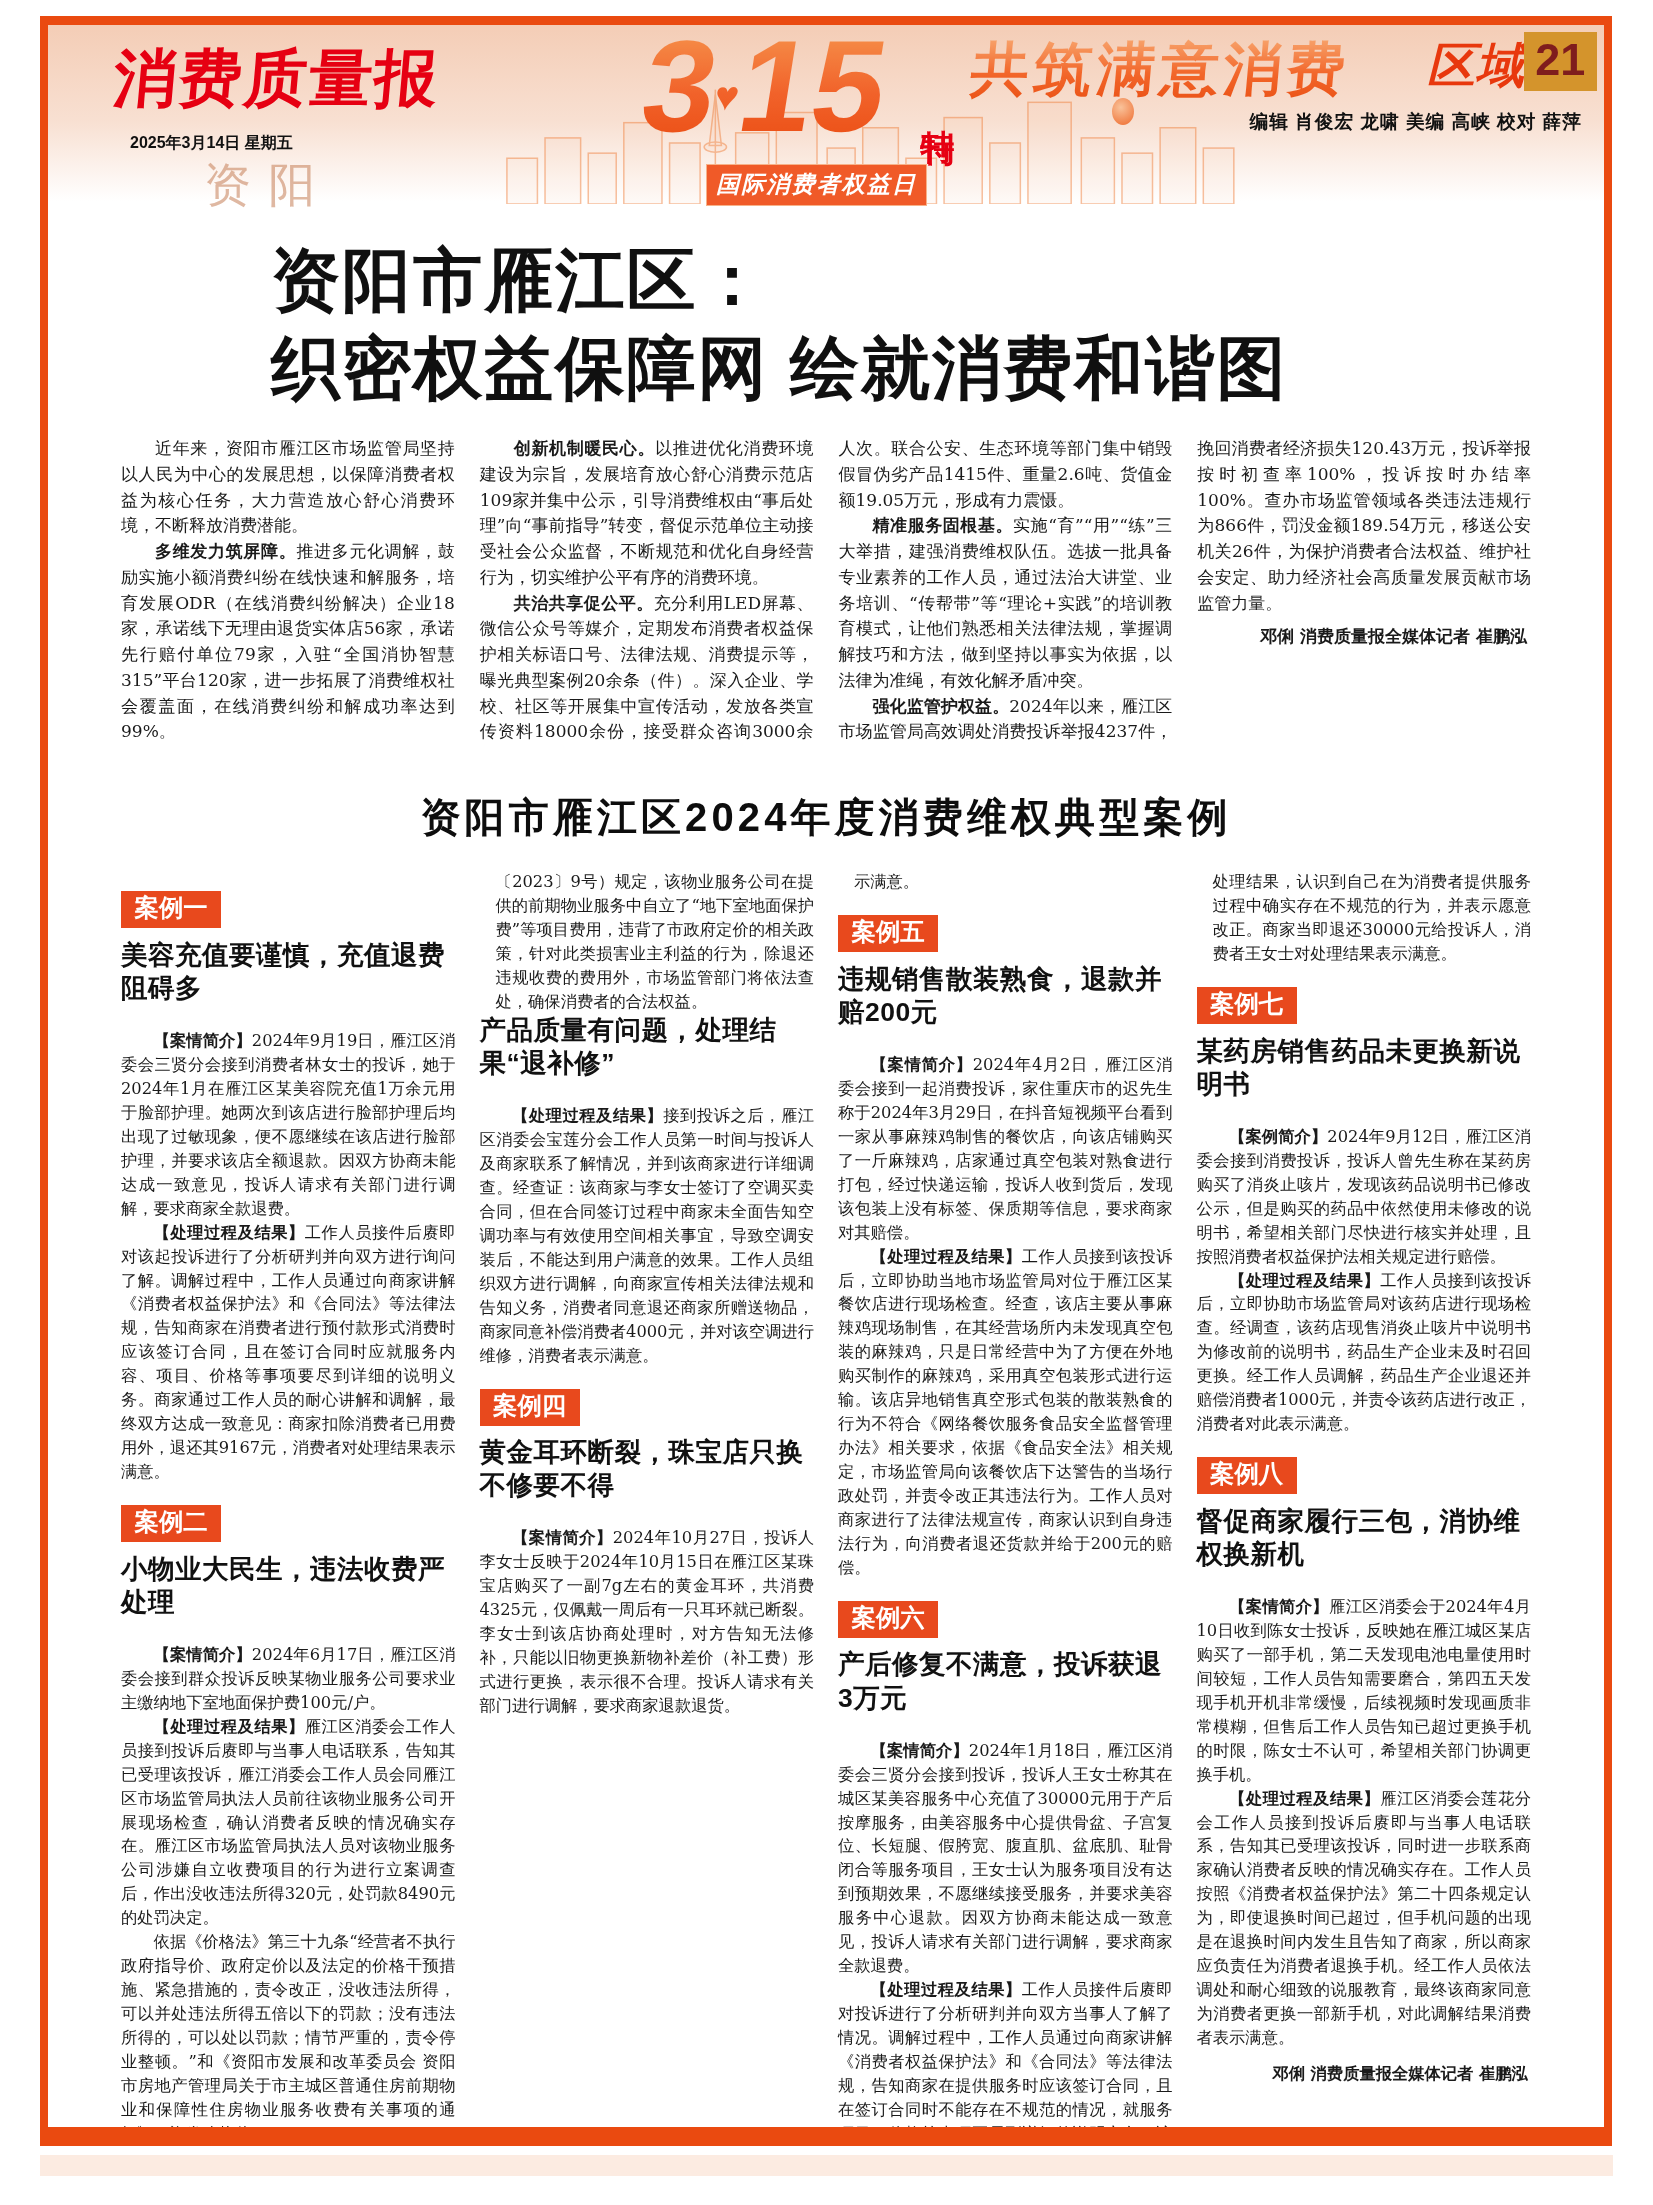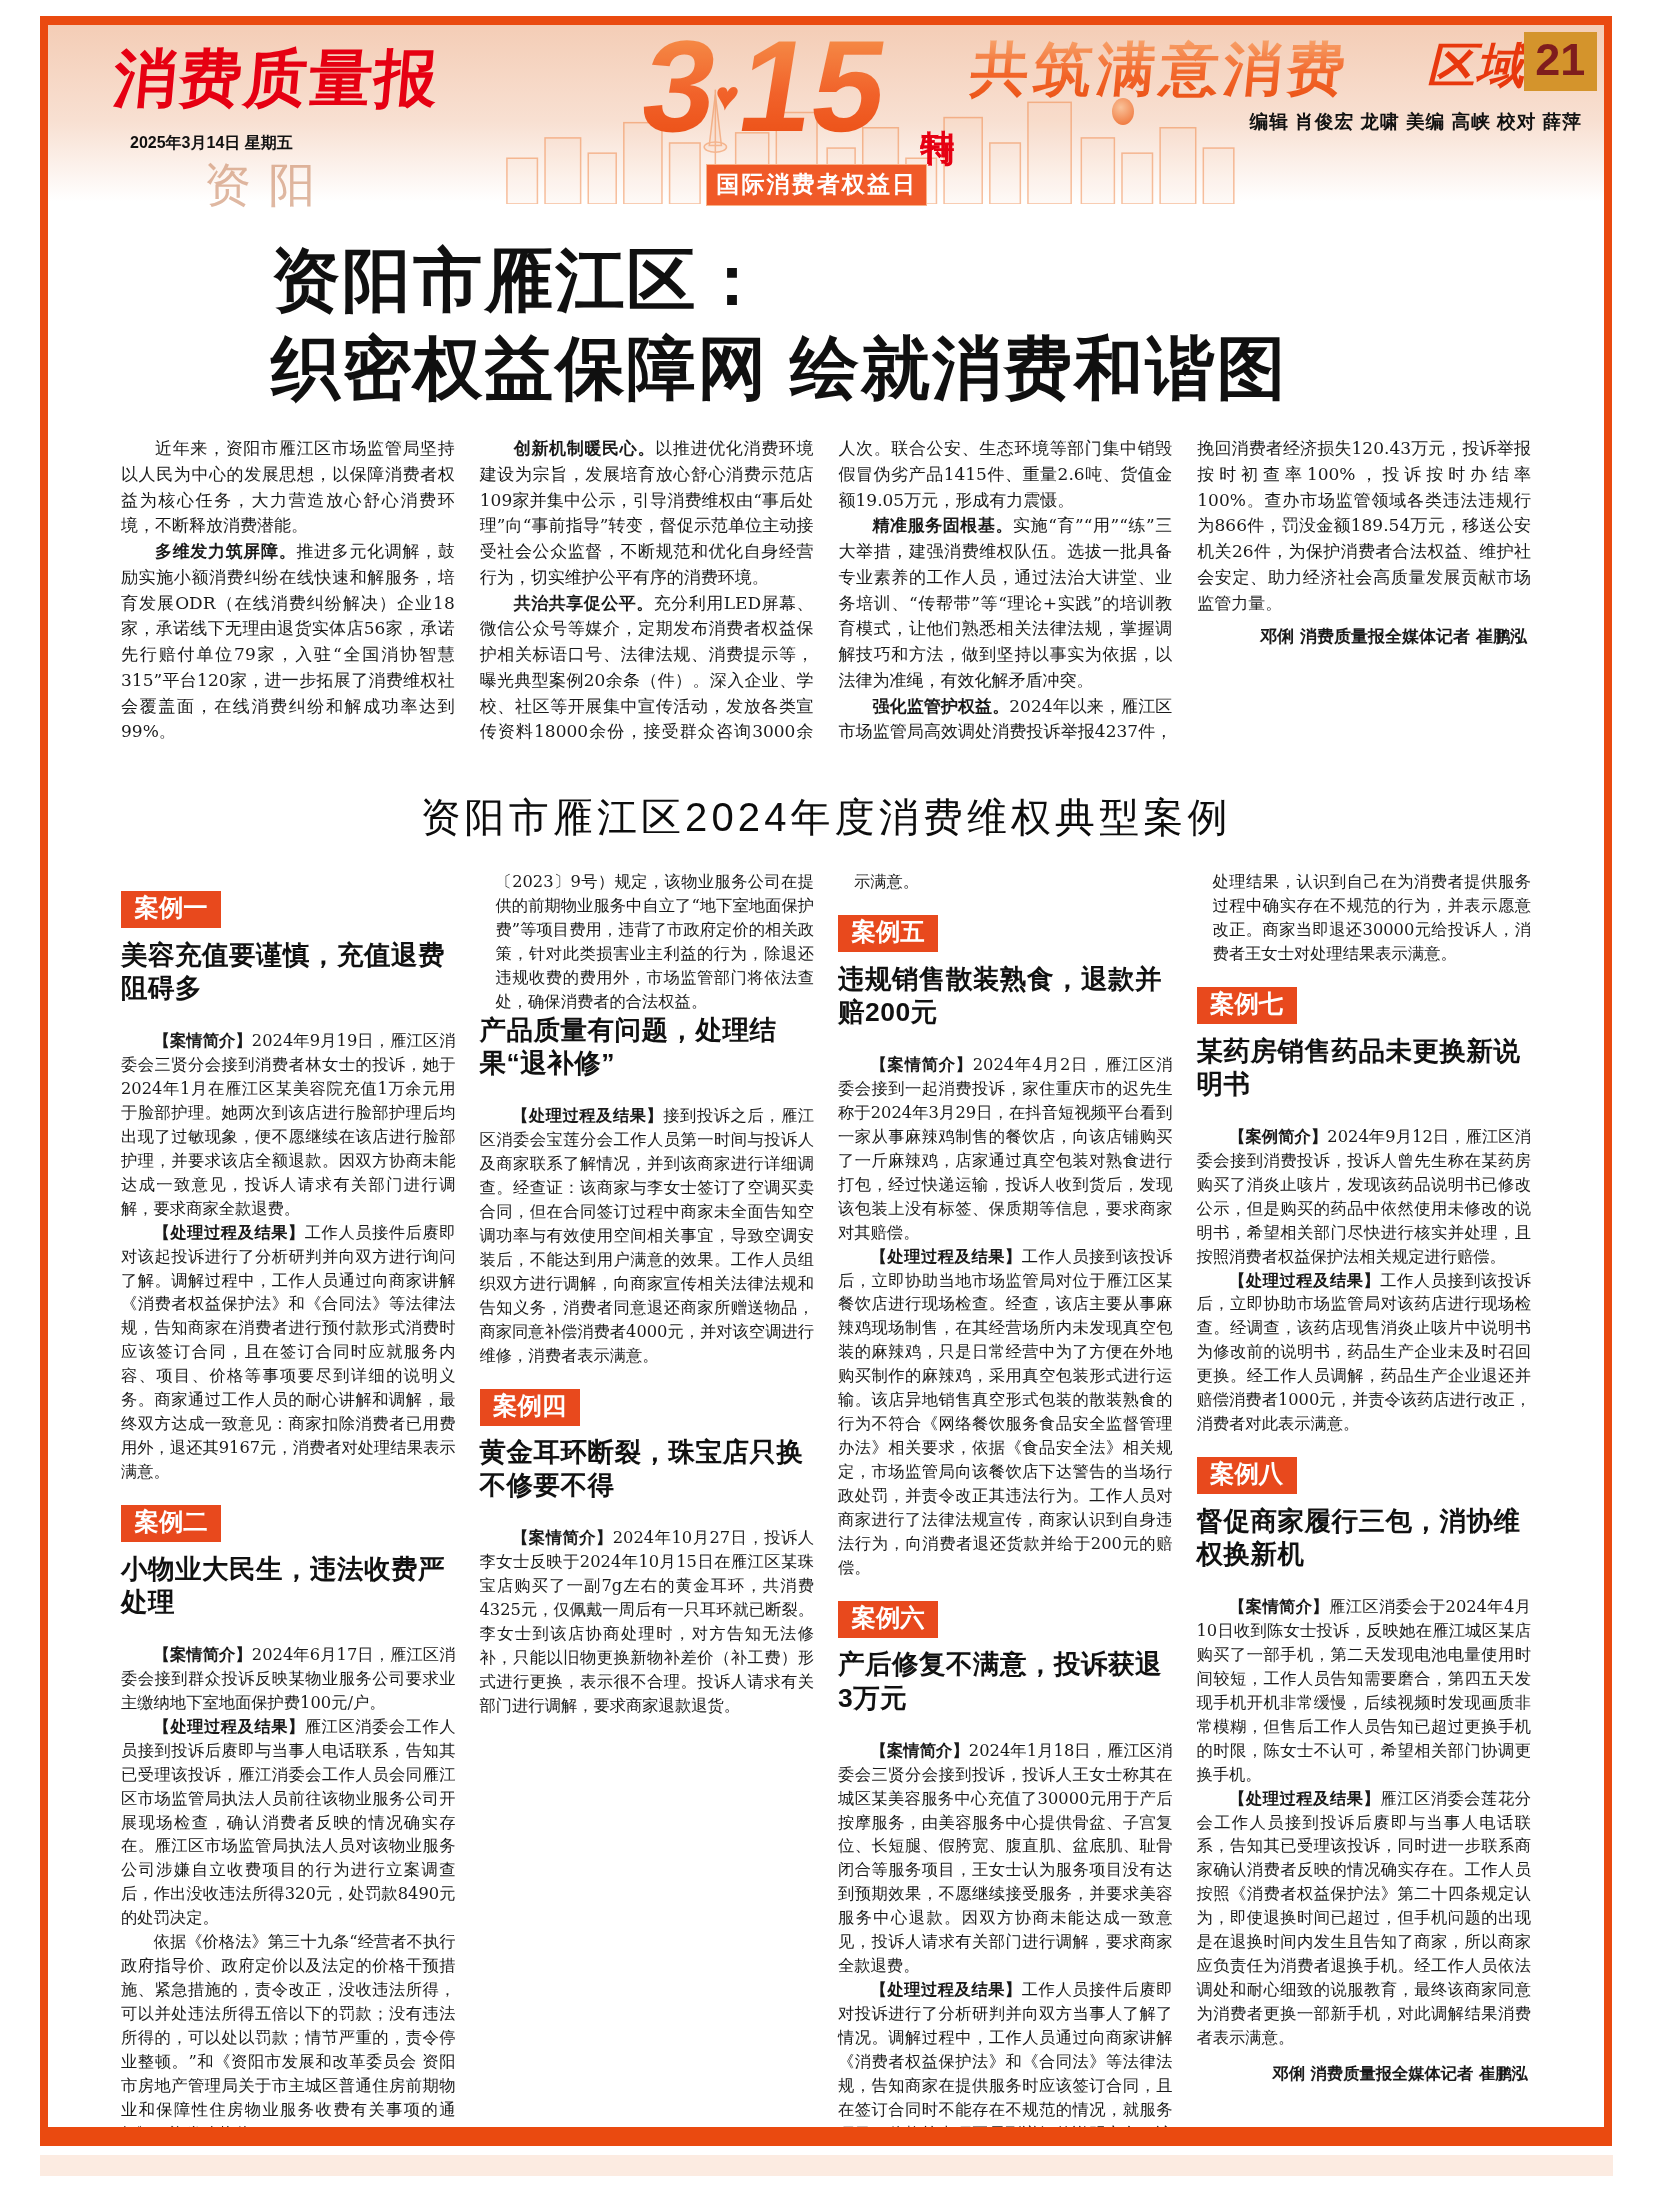--- a/index.html
+++ b/index.html
@@ -26,21 +26,21 @@
            font-weight:900;transform:skewX(-9deg);
            background:linear-gradient(180deg,#f79a51 0%,#f1622a 55%,#ea4a10 100%);
            -webkit-background-clip:text;background-clip:text;color:transparent;}
   .logo315 .n{font-size:130px;line-height:1.1;}
   .logo315 .heart{font-size:41px;vertical-align:21px;}
   .logo-special{position:absolute;left:867px;top:77px;writing-mode:vertical-rl;
                 font-family:"Liberation Sans","DejaVu Sans",sans-serif;font-weight:900;font-size:34px;
                 letter-spacing:4.1px;color:#e60012;}
   .logo-banner{position:absolute;left:658px;top:139px;background:#f05a28;color:#ffffff;
                font-family:"Liberation Sans","DejaVu Sans",sans-serif;font-weight:700;font-size:23px;
-               padding:4.1px 9.3px 5.2px;letter-spacing:2.1px;border:1.6px solid #f7b289;}
+               padding:4.1px 9.3px 5.2px;letter-spacing:2.1px;border:1.6px solid #f7b289;font-style:italic;}
   .logo-slogan{position:absolute;left:923px;top:6.2px;font-family:"Liberation Sans","DejaVu Sans",sans-serif;
                font-weight:900;font-size:58px;letter-spacing:5.2px;transform:skewX(-5deg);
                background:linear-gradient(180deg,#f9b079 0%,#f2662a 55%,#e94e12 100%);
                -webkit-background-clip:text;background-clip:text;color:transparent;}
   .sun-dot{position:absolute;left:1064px;top:73px;width:22px;height:27px;border-radius:50%;
            background:radial-gradient(circle at 40% 35%,#f9c29a,#ee6a2c);}
   .zone-label{position:absolute;right:79px;top:9.3px;font-size:48px;font-weight:900;font-style:italic;
               color:#e8380d;letter-spacing:1px;}
   .page-num{position:absolute;right:7.3px;top:7.3px;background:#d4942c;color:#7f1d1d;
             font-family:"Liberation Sans","DejaVu Sans",sans-serif;font-weight:700;font-size:45px;
@@ -50,21 +50,21 @@
   
   .headline{margin:36px 0 0 223px;font-family:"Liberation Sans","DejaVu Sans",sans-serif;
             font-weight:900;font-size:69px;line-height:1.28;color:#101010;letter-spacing:2.1px;}
   .article-body{margin:23px 73px 0;height:332px;column-count:4;column-gap:25px;column-fill:auto;
                 font-size:17px;line-height:1.515;text-align:justify;overflow:hidden;}
   .apara{margin:0;text-indent:2em;}
   .apara .plead{font-weight:700;}
   .article-byline{margin:7.3px 0 0;text-align:right;font-weight:700;padding-right:4.1px;text-indent:0;}
   
   .cases-title{margin:22px 0 0;text-align:center;font-family:"Liberation Sans","DejaVu Sans",sans-serif;
-               font-weight:400;font-size:40px;letter-spacing:4.1px;color:#0d0d0d;}
+               font-weight:700;font-size:40px;letter-spacing:4.1px;color:#0d0d0d;}
   .case-columns{display:flex;gap:24px;margin:25px 73px 0;font-size:16.3px;line-height:1.47;}
   .col{flex:1 1 0;min-width:0;}
   .case-label{display:inline-block;background:#e8491d;color:#ffffff;
               font-family:"Liberation Sans","DejaVu Sans",sans-serif;font-weight:700;font-size:24.4px;
               line-height:1.1;padding:4.1px 13.5px 6.2px;margin:21px 0 10.4px;}
   .case-title{font-family:"Liberation Sans","DejaVu Sans",sans-serif;font-weight:800;font-size:26.5px;
               line-height:1.25;letter-spacing:0.5px;color:#111;margin:0 0 24px;}
   .cpara{margin:0;text-align:justify;text-indent:2em;}
   .cpara.noindent{text-indent:0;margin-left:16px;}
   .cpara .plead{font-weight:700;}

